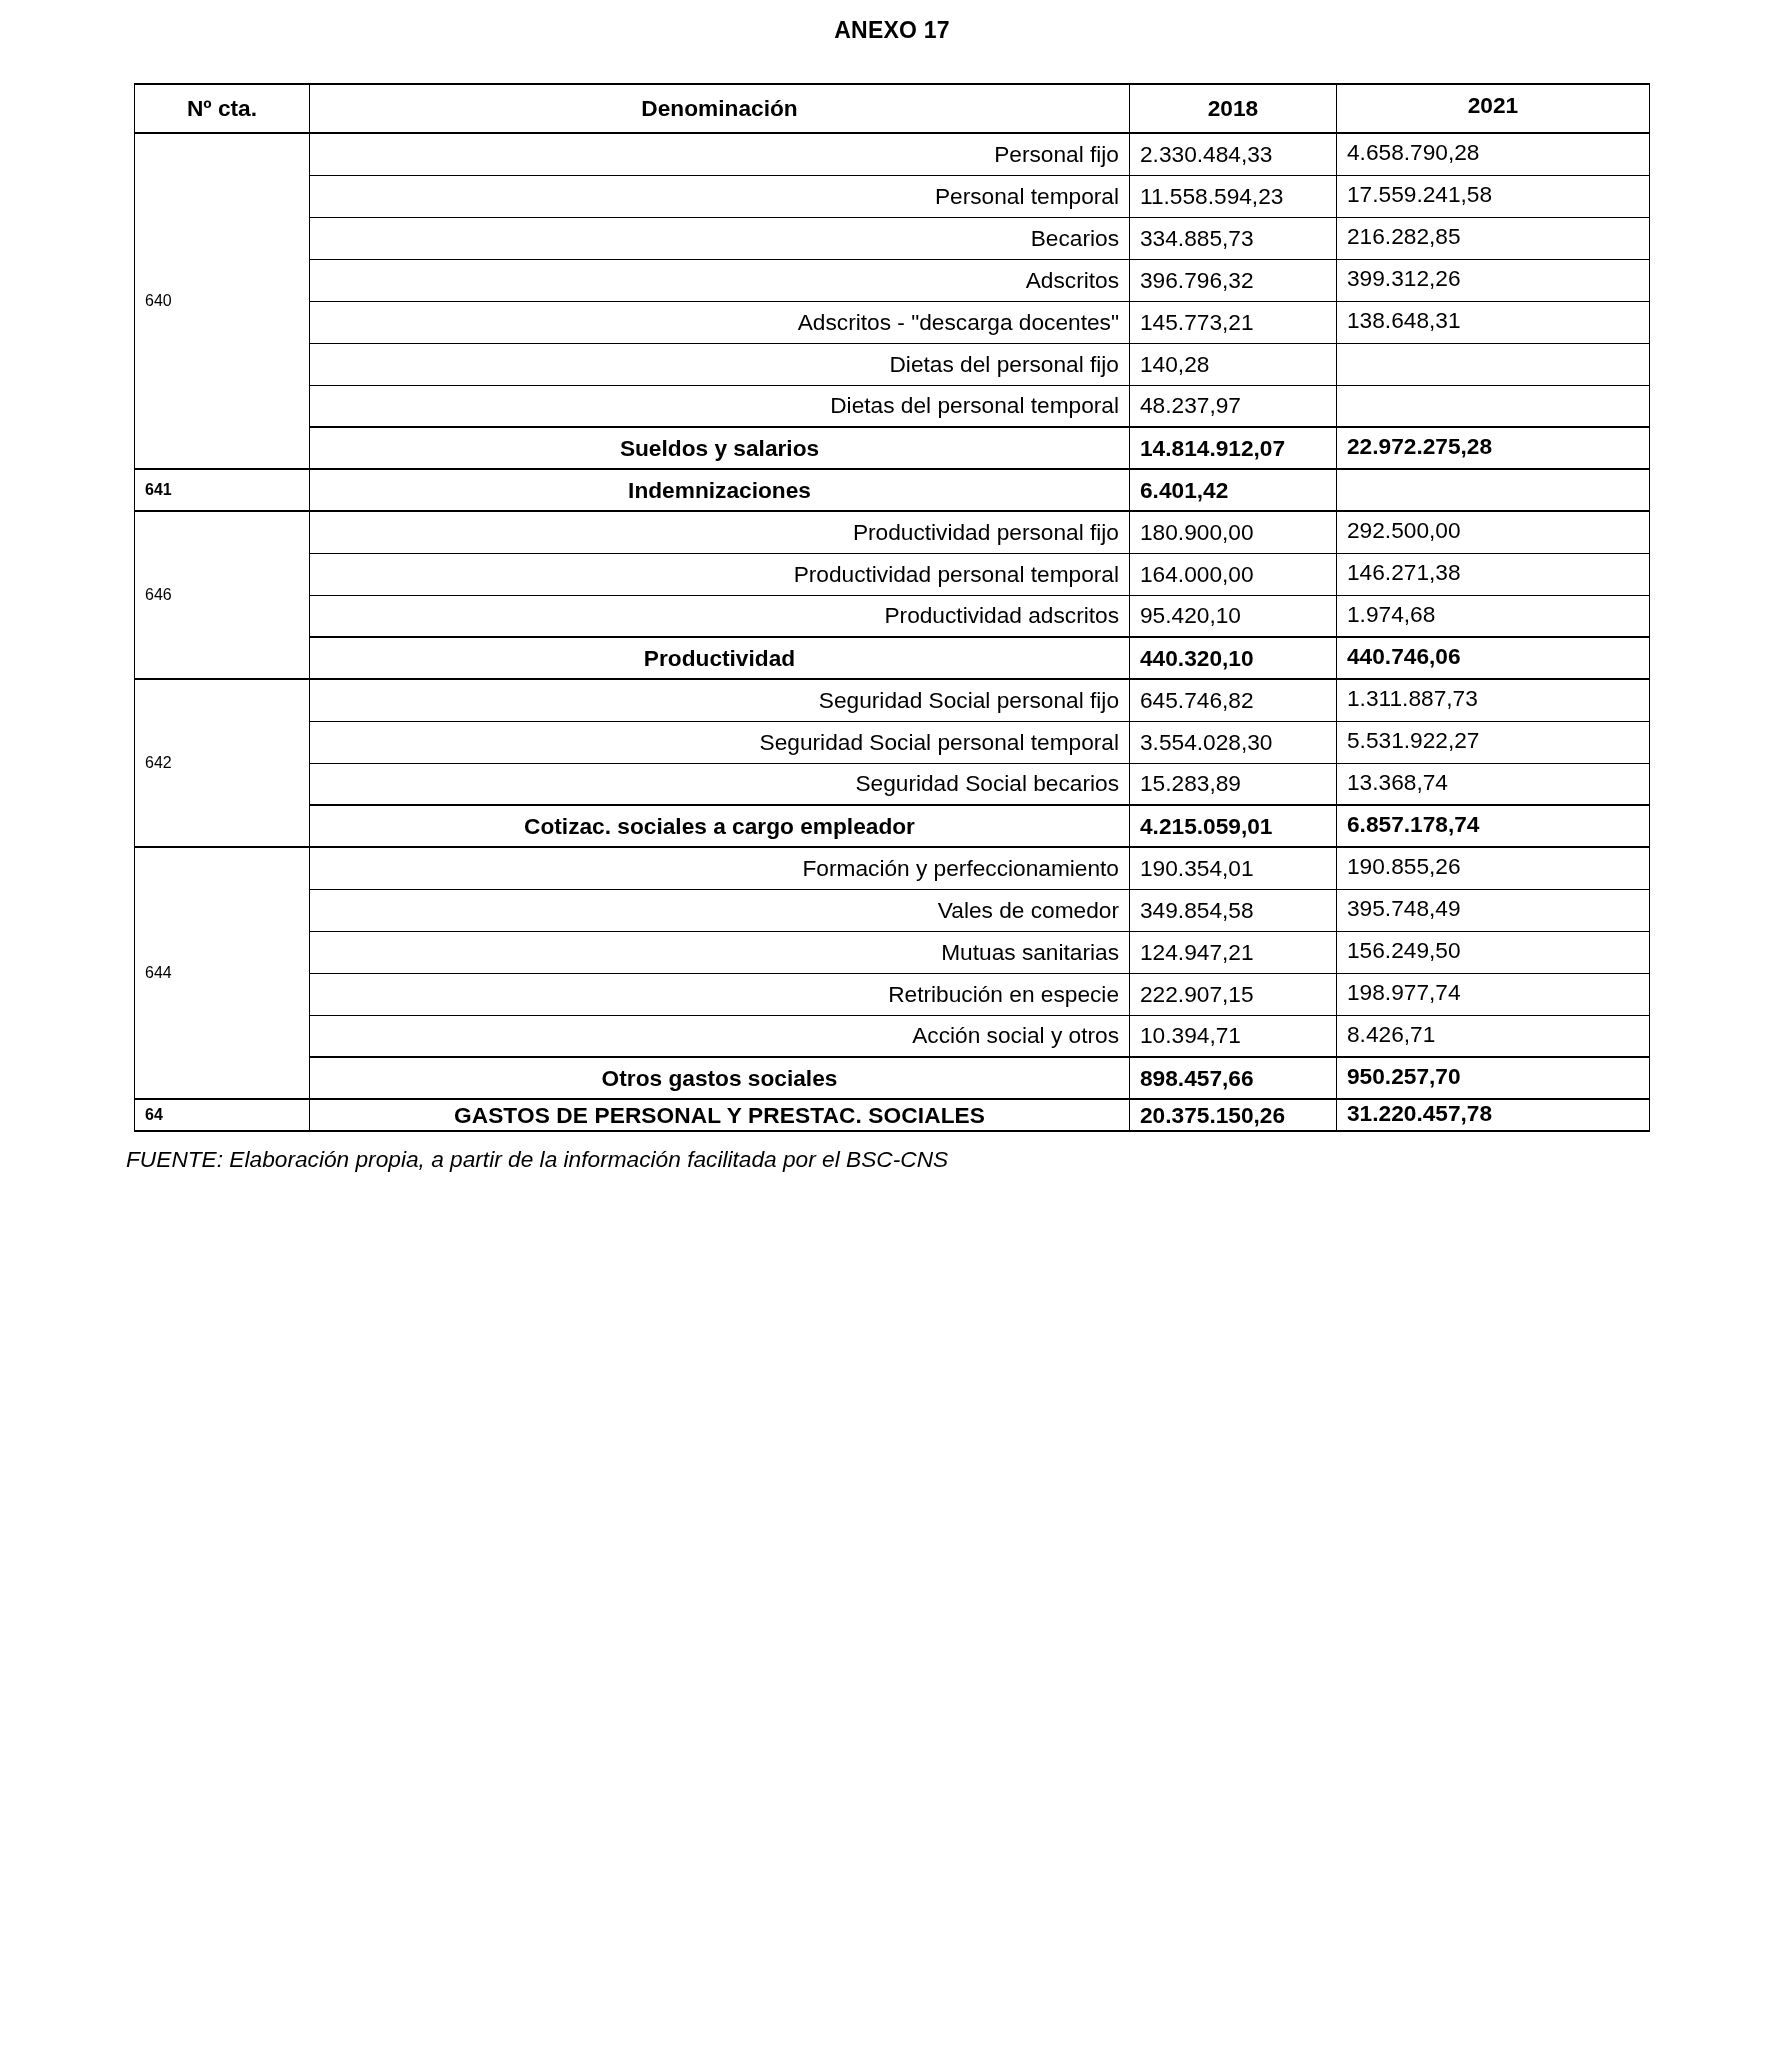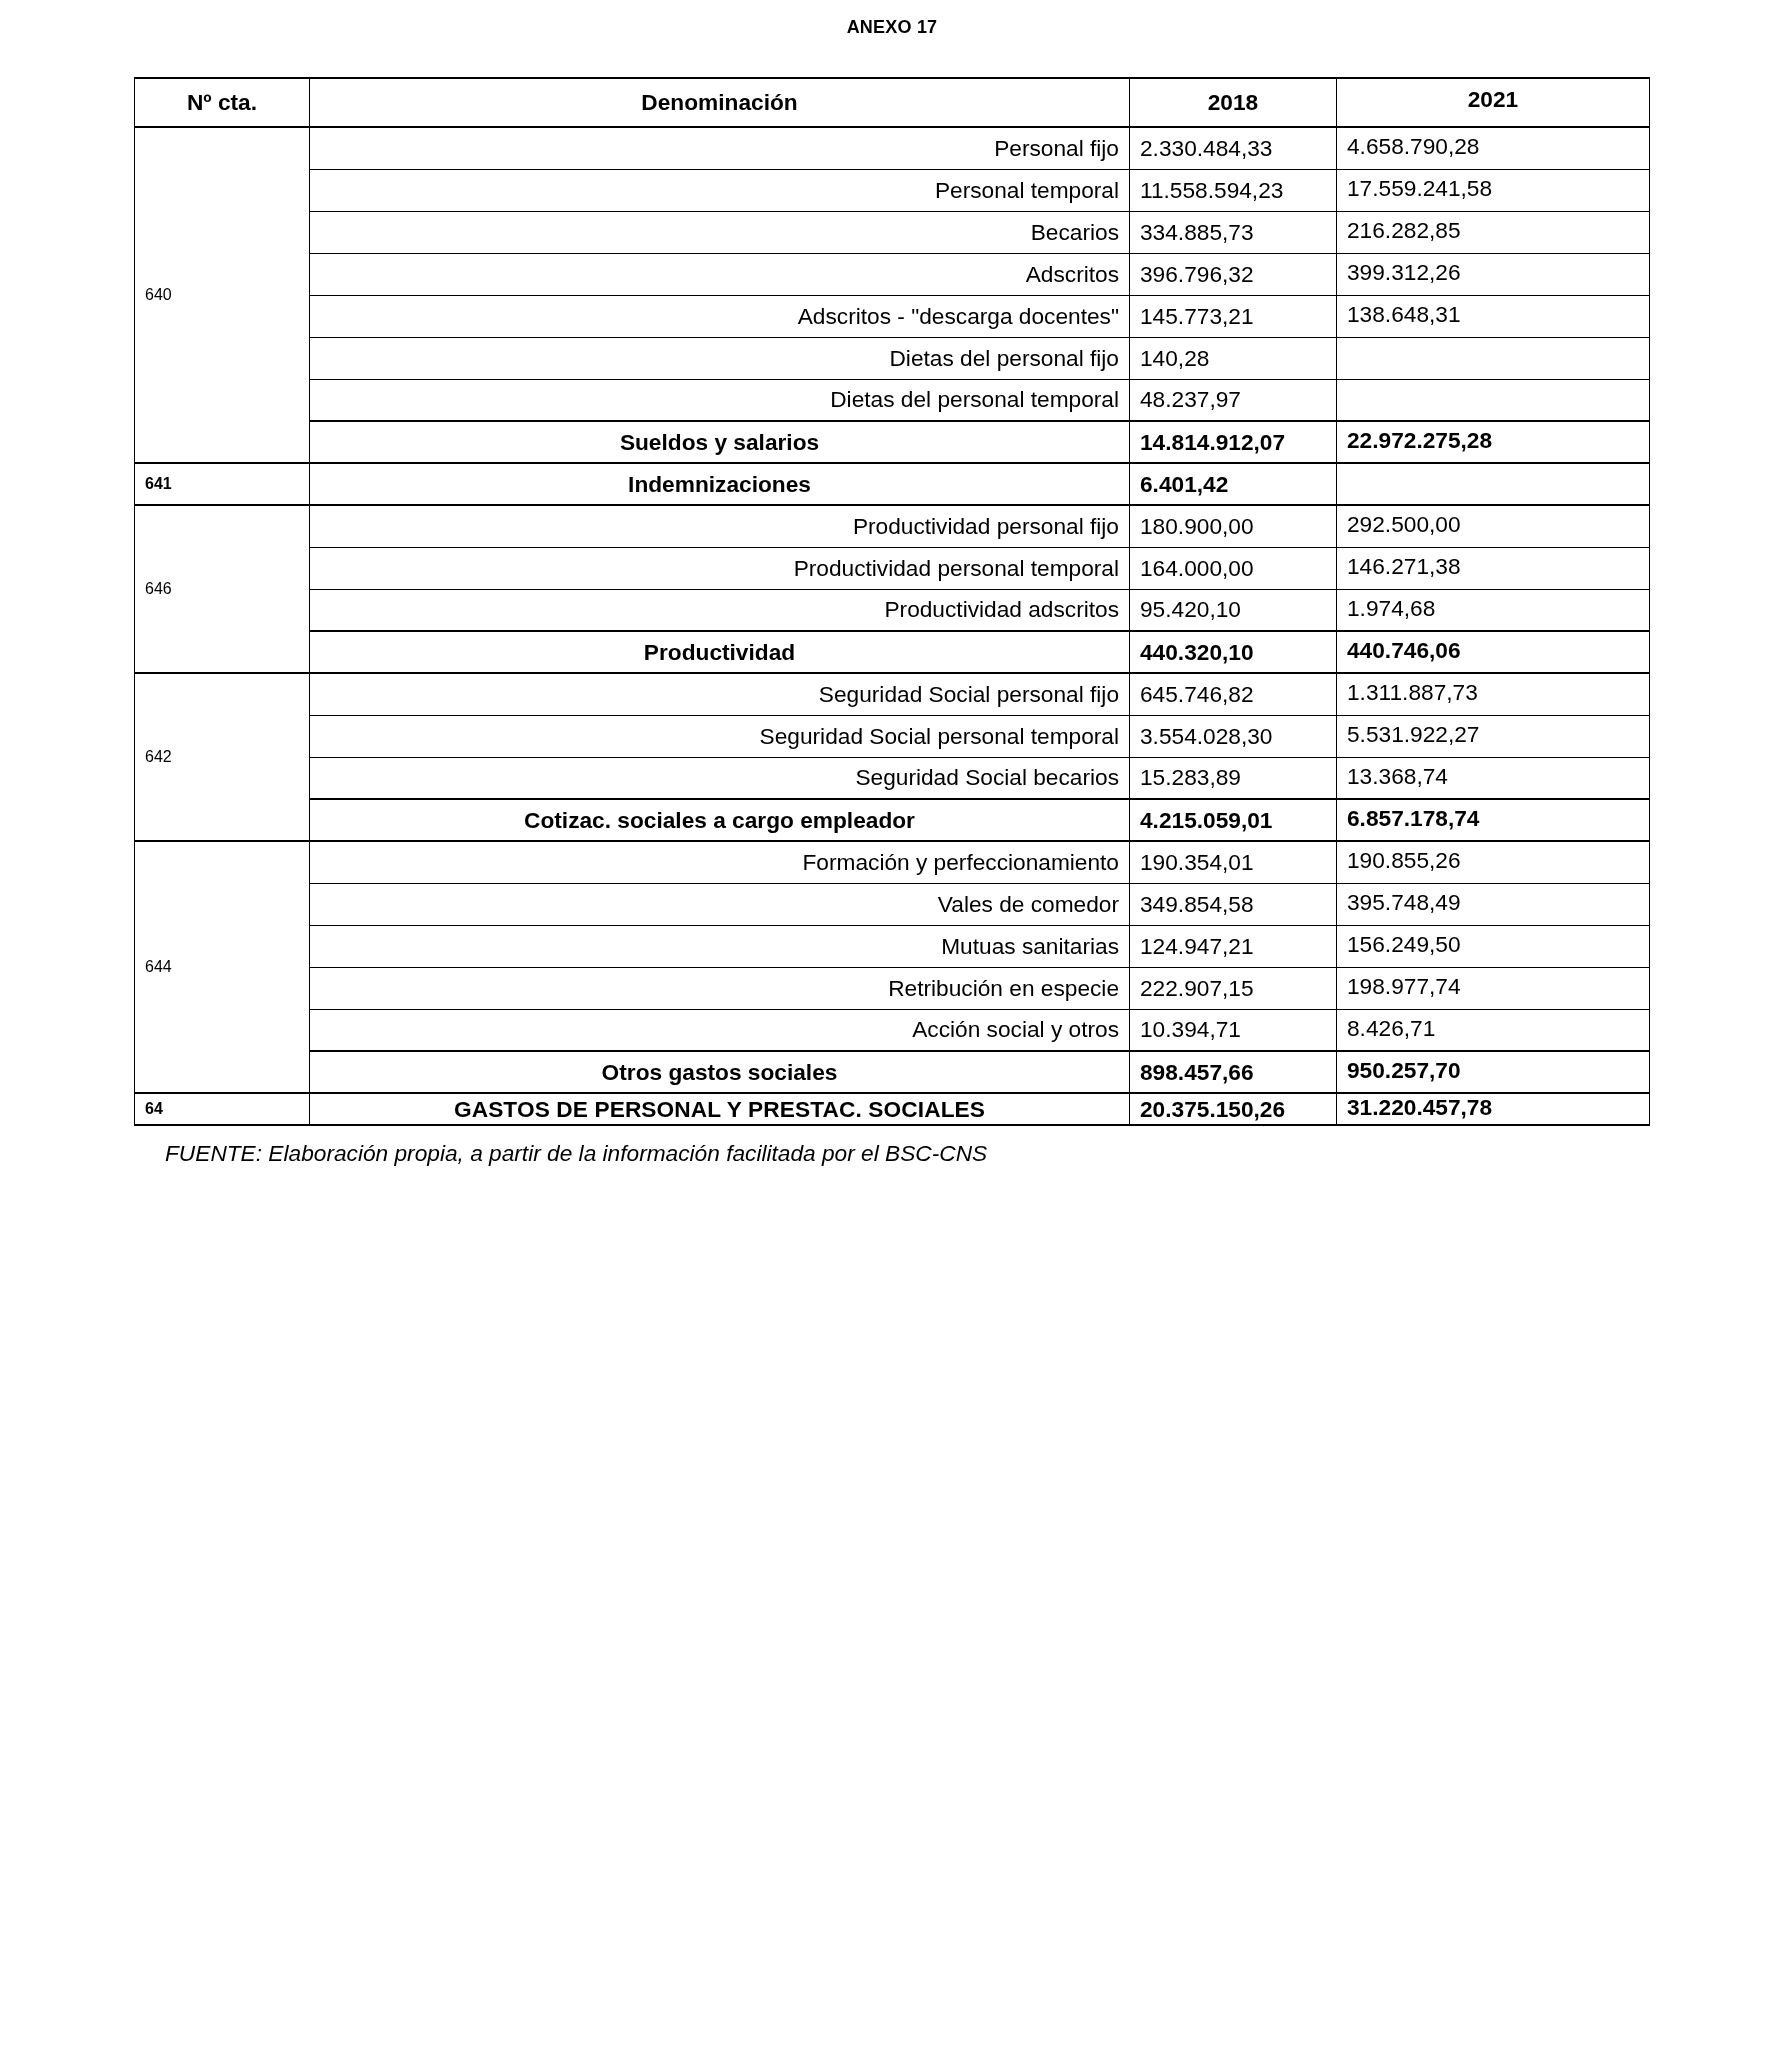--- a/index.html
+++ b/index.html
@@ -18,21 +18,21 @@
     position: relative;
     width: 1784px;
     height: 2060px;
     box-sizing: border-box;
     padding: 0;
   }
 
   
   .anexo-title {
     text-align: center;
-    font-size: 18px;
+    font-size: 23px;
     font-weight: bold;
     letter-spacing: 0.2px;
     padding-top: 17px;
   }
   .title-block {
     text-align: center;
     margin-top: 44px;
   }
   .main-title {
     font-size: 28px;
@@ -134,21 +134,20 @@
     height: 29px;
   }
   tr.grand td.den { text-align: center; letter-spacing: 0.1px; }
 
   
   .fuente {
     margin-top: 13.4px;
     padding-left: 126px;
     font-size: 22.7px;
     font-style: italic;
-    margin-left: 39px;
   }
 </style>
 </head>
 <body>
 
 <div class="page">
 
   <div class="anexo-title">ANEXO 17</div>
 
 

